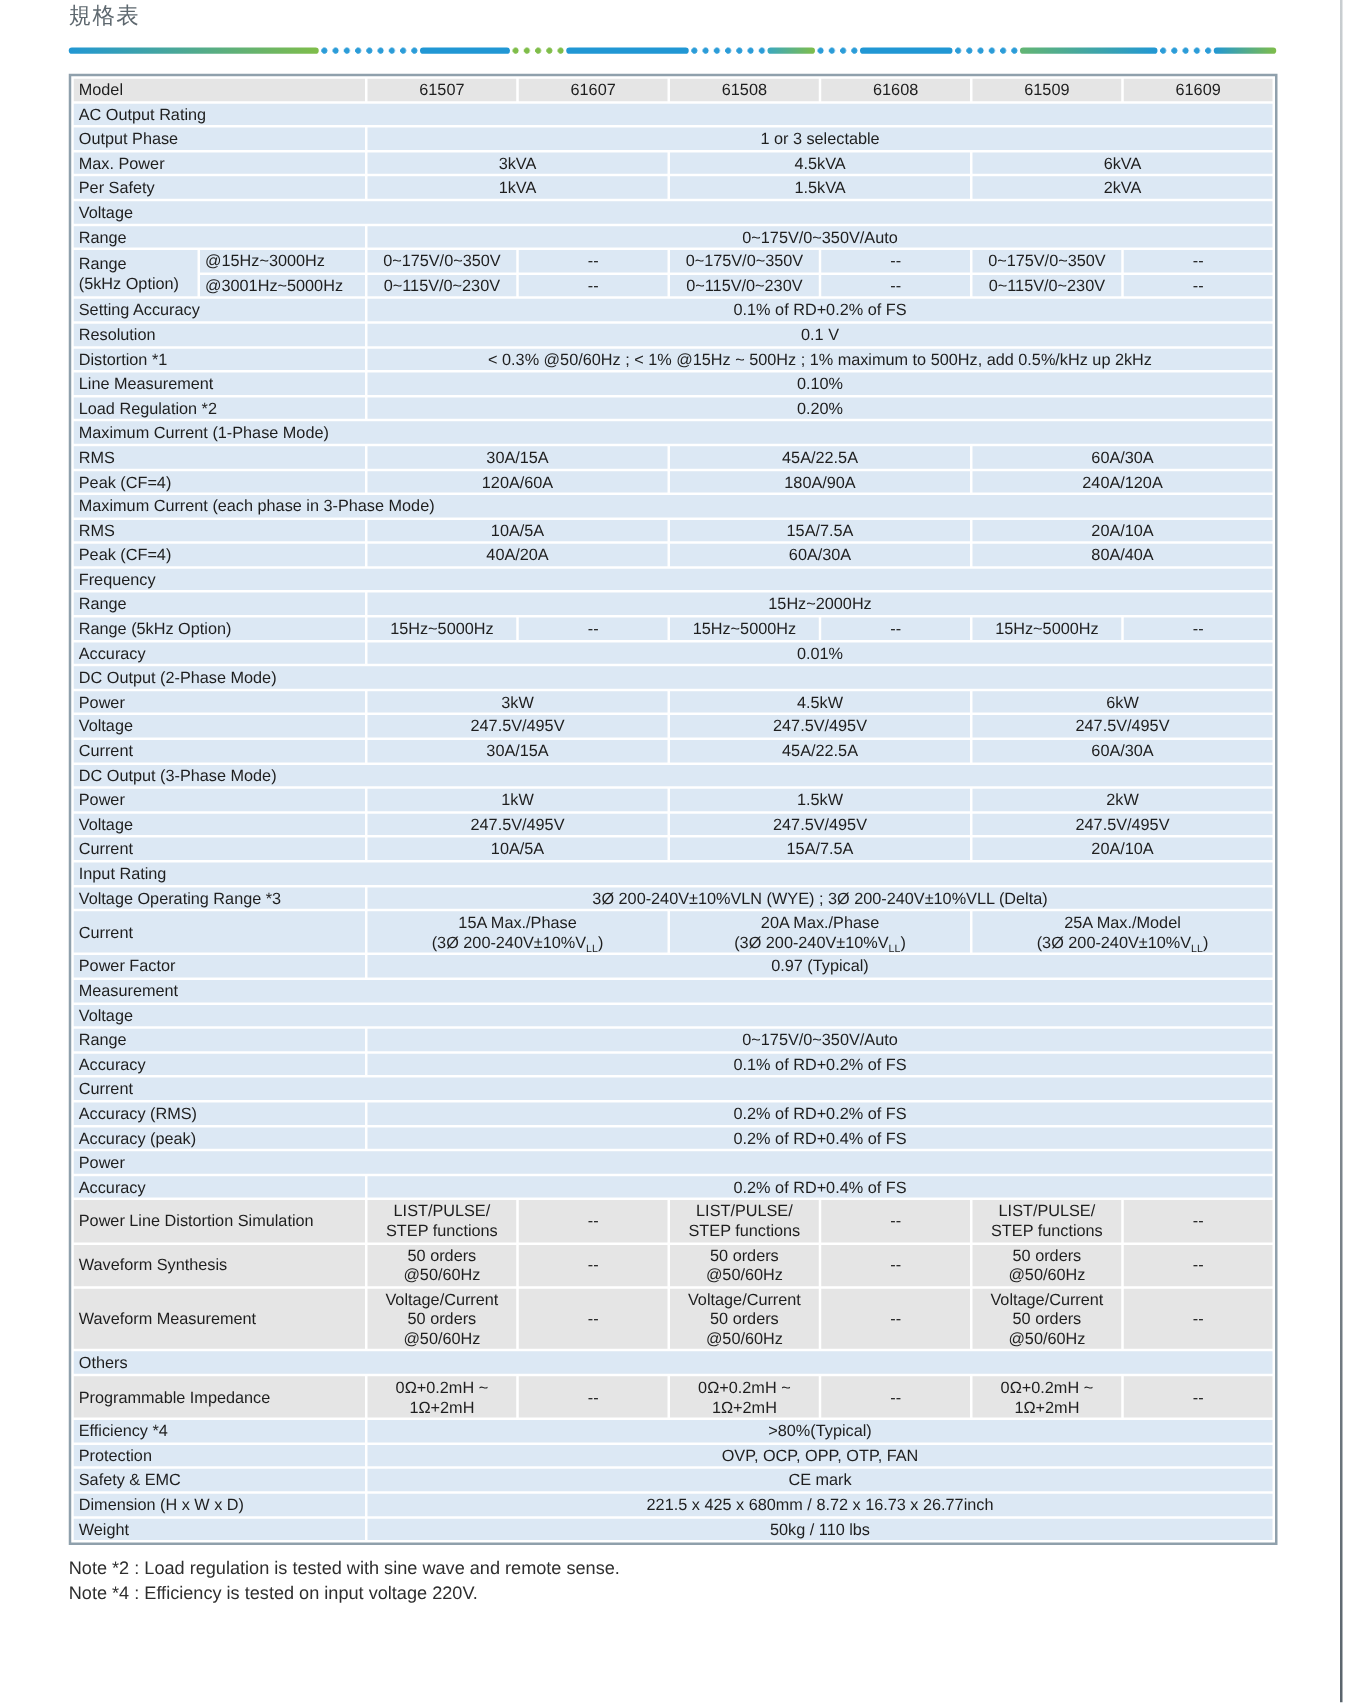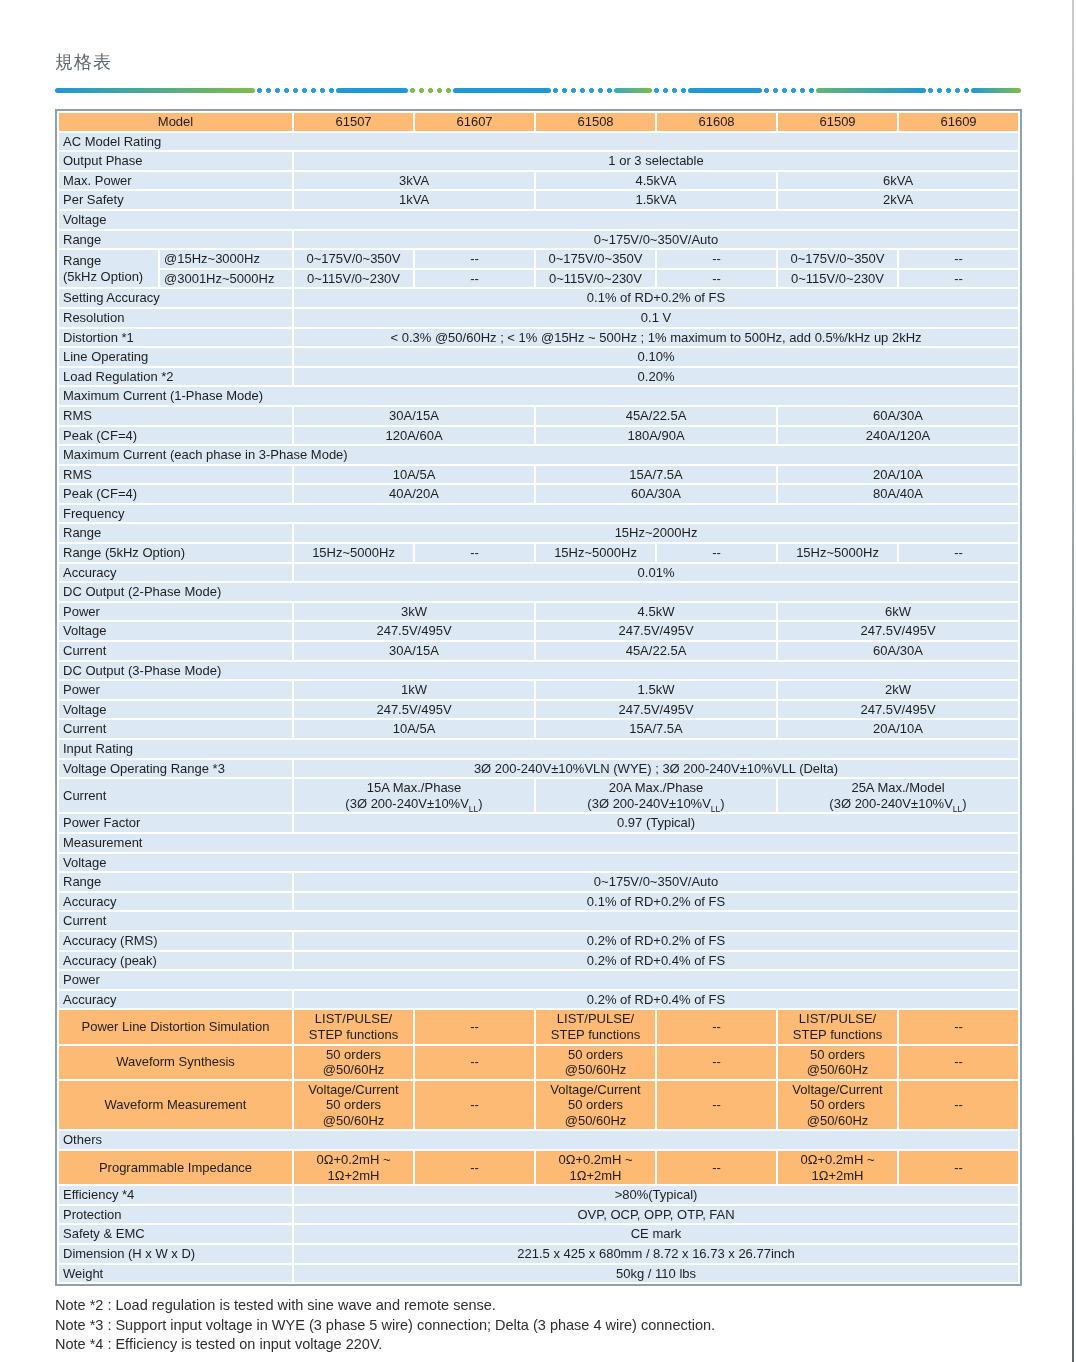--- a/index.html
+++ b/index.html
@@ -4,21 +4,21 @@
 <style>
   html,body{margin:0;padding:0;}
   body{
     width:1076px;height:1362px;overflow:hidden;position:relative;
     background:#ffffff;
     font-family:"Liberation Sans","DejaVu Sans",sans-serif;
     -webkit-font-smoothing:antialiased;
   }
   .content{margin-left:55px;width:966px;}
   .page-title{
-    padding-top:50px;font-size:18px;color:#5e686f;letter-spacing:1px;font-weight:400;
+    font-size:18px;color:#5e686f;letter-spacing:1px;font-weight:400;
   }
   
   .divider{margin-top:13px;display:flex;align-items:center;height:6px;}
   .seg{height:5px;border-radius:3px;flex:0 0 auto;}
   .dots{height:5px;flex:0 0 auto;background-repeat:repeat-x;background-position:2px 0;background-size:9px 5px;}
   .dots.b{background-image:radial-gradient(circle 2.4px at 2.5px 2.5px,#2b9cd8 2.2px,rgba(43,156,216,0) 2.6px);}
   .dots.g{background-image:radial-gradient(circle 2.4px at 2.5px 2.5px,#7fbd49 2.2px,rgba(127,189,73,0) 2.6px);}
   .bar-bg{background:linear-gradient(90deg,#2197d4,#7fbd49);}
   .bar-b{background:#2197d4;}
   .bar-tg{background:linear-gradient(90deg,#3aa8c0,#7fbd49);}
@@ -27,21 +27,21 @@
   table.spec{
     margin-top:16px;width:966px;table-layout:fixed;
     border-collapse:separate;border-spacing:2px;
     background:#ffffff;border:2px solid #8fa0ac;
     font-size:13px;color:#1e1e1e;
   }
   table.spec td{background:#dce8f4;height:15px;padding:1px 4px;vertical-align:middle;line-height:1.2;}
   td.lbl{text-align:left;padding-left:6px;}
   td.val{text-align:center;}
   td.sec{background:#a3cee3;text-align:left;padding-left:6px;}
-  tr.hl td{background:#fdba74;text-align:center;}
+  tr.hl td{background:#e5e5e5;}
   td.ml{white-space:pre-line;line-height:1.22;padding-top:2px;padding-bottom:2px;}
   td sub{font-size:8.5px;line-height:0;}
   
   .notes{margin-top:10px;font-size:14.5px;color:#2e2e2e;line-height:1.33;}
   .page-edge{position:absolute;top:0;right:2px;width:2px;height:100%;
     background:linear-gradient(#c9ced1,#5a646c);}
 </style>
 </head>
 <body>
 
@@ -82,21 +82,21 @@
       <td class="lbl" colspan="2">Model</td>
       <td class="val">61507</td>
       <td class="val">61607</td>
       <td class="val">61508</td>
       <td class="val">61608</td>
       <td class="val">61509</td>
       <td class="val">61609</td>
     </tr>
 
     <tr>
-          <td class="sec" colspan="8">AC Model Rating</td>
+          <td class="sec" colspan="8">AC Output Rating</td>
         </tr>
     <tr>
       <td class="lbl" colspan="2">Output Phase</td>
       <td class="val" colspan="6">1 or 3 selectable</td>
     </tr>
     <tr>
       <td class="lbl" colspan="2">Max. Power</td>
       <td class="val" colspan="2">3kVA</td>
       <td class="val" colspan="2">4.5kVA</td>
       <td class="val" colspan="2">6kVA</td>
@@ -141,21 +141,21 @@
     </tr>
     <tr>
       <td class="lbl" colspan="2">Resolution</td>
       <td class="val" colspan="6">0.1 V</td>
     </tr>
     <tr>
       <td class="lbl" colspan="2">Distortion *1</td>
       <td class="val" colspan="6">&lt; 0.3% @50/60Hz ; &lt; 1% @15Hz ~ 500Hz ; 1% maximum to 500Hz, add 0.5%/kHz up 2kHz</td>
     </tr>
     <tr>
-      <td class="lbl" colspan="2">Line Operating</td>
+      <td class="lbl" colspan="2">Line Measurement</td>
       <td class="val" colspan="6">0.10%</td>
     </tr>
     <tr>
       <td class="lbl" colspan="2">Load Regulation *2</td>
       <td class="val" colspan="6">0.20%</td>
     </tr>
 
     <tr>
           <td class="sec" colspan="8">Maximum Current (1-Phase Mode)</td>
         </tr>
@@ -386,19 +386,18 @@
     </tr>
     <tr>
       <td class="lbl" colspan="2">Weight</td>
       <td class="val" colspan="6">50kg / 110 lbs</td>
     </tr>
   </tbody>
     </table>
 
   <div class="notes">
     <div>Note *2 : Load regulation is tested with sine wave and remote sense.</div>
-    <div>Note *3 : Support input voltage in WYE (3 phase 5 wire) connection; Delta (3 phase 4 wire) connection.</div>
     <div>Note *4 : Efficiency is tested on input voltage 220V.</div>
   </div>
 
 </div>
 
 <div class="page-edge"></div>
 
 </body></html>

